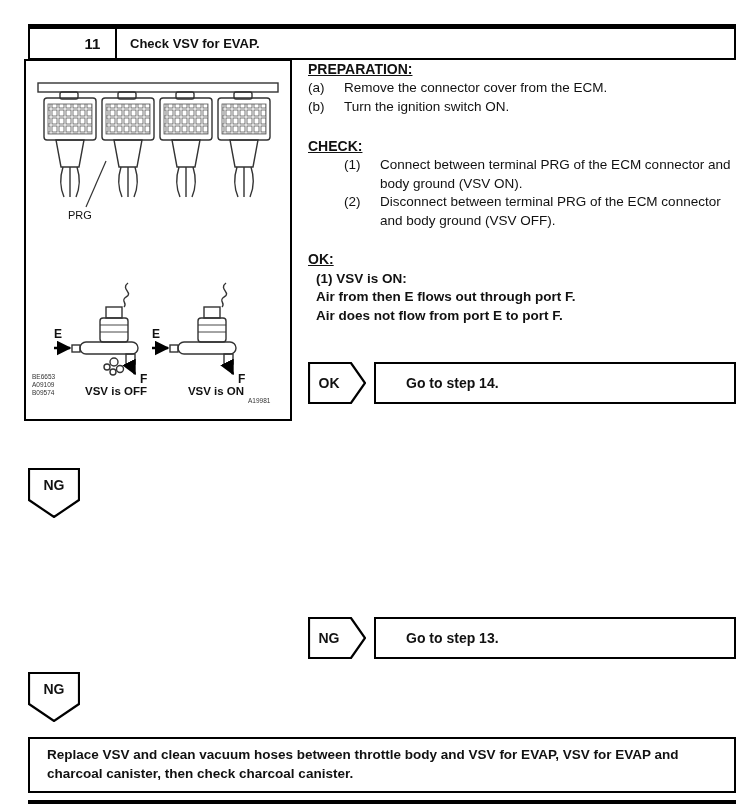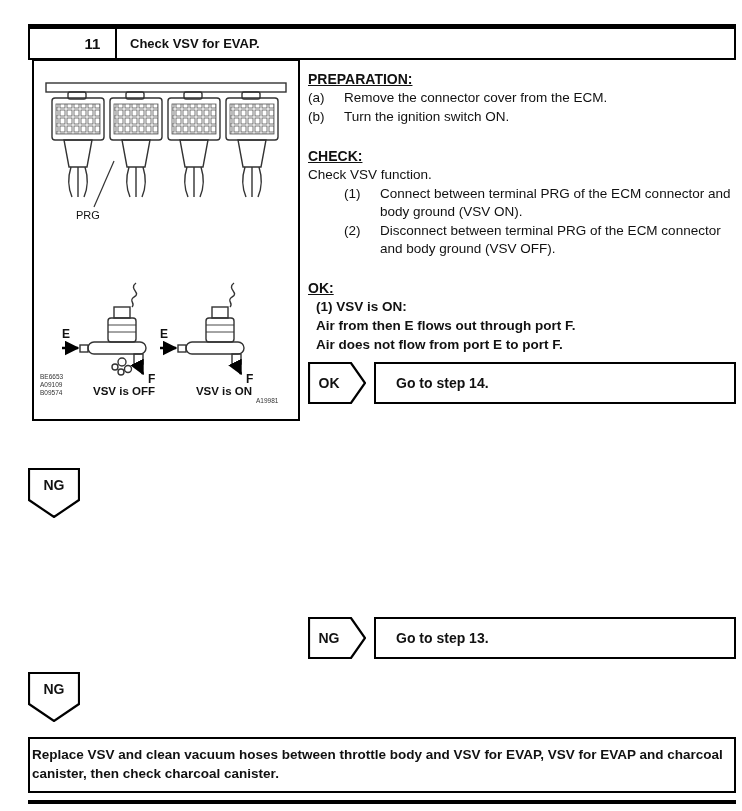--- a/index.html
+++ b/index.html
@@ -5,45 +5,45 @@
   * { margin:0; padding:0; box-sizing:border-box; }
   html,body { background:#fff; }
   body { font-family:"Liberation Sans", sans-serif; color:#111; }
   .page { position:relative; width:742px; height:811px; background:#fff; overflow:hidden; }
 
   .step-table { position:absolute; left:28px; width:708px; height:36px; display:flex; border:2.5px solid #000; background:#fff; }
   .step-table.thick-top { border-top-width:5px; }
   .step-num { width:47px; flex:none; border-right:2.5px solid #000; display:flex; align-items:center; justify-content:center; font-weight:bold; font-size:15px; }
   .step-title { flex:1; display:flex; align-items:center; padding-left:13px; font-weight:bold; font-size:13px; }
 
-  .illus { position:absolute; left:32px; top:59px; width:268px; height:362px; border:2px solid #000; background:#fff; }
+  .illus { position:absolute; left:24px; top:59px; width:268px; height:362px; border:2px solid #000; background:#fff; }
   .ln  { fill:none; stroke:#333; stroke-width:1.4; }
   .lnt { stroke:#333; stroke-width:0.9; }
   .arrow { stroke:#000; stroke-width:2.5; }
   .lab { font-weight:bold; font-size:12px; fill:#111; }
   .cap { font-weight:bold; font-size:11.5px; text-anchor:middle; fill:#111; }
   .code { font-size:6.5px; fill:#333; }
   .prg { font-size:11px; fill:#111; }
 
   .rightcol { position:absolute; left:308px; top:60px; width:430px; font-size:13.5px; line-height:1.38; }
   .heading { font-weight:bold; text-decoration:underline; font-size:14px; margin-top:20px; }
-  .heading.first { margin-top:10px; }
+  .heading.first { margin-top:0; }
   .hrow { display:flex; }
   .hrow .lbl { flex:none; width:36px; }
   .hrow .txt { flex:1; }
   .sub { margin-left:36px; }
   .okline { font-weight:bold; margin-left:8px; }
 
   .branch { position:absolute; left:308px; display:flex; gap:8px; align-items:stretch;justify-content:flex-end; }
-  .action-box { width:362px; height:42px; border:2.5px solid #000; display:flex; align-items:center; padding-left:20px; font-weight:bold; font-size:14px; background:#fff; }
+  .action-box { width:362px; height:42px; border:2.5px solid #000; display:flex; align-items:center; padding-left:30px; font-weight:bold; font-size:14px; background:#fff; }
   .pent-label { font-weight:bold; font-size:14px; fill:#111; text-anchor:middle; }
 
   .ng-conn { position:absolute; left:28px; }
 
-  .finalbox { position:absolute; left:28px; top:737px; width:708px; border:2.5px solid #000; font-weight:bold; font-size:13.5px; line-height:1.38; padding:7px 11px 8px 2px; background:#fff; }
+  .finalbox { position:absolute; left:28px; top:737px; width:708px; border:2.5px solid #000; font-weight:bold; font-size:13.5px; line-height:1.38; padding:7px 11px 8px 17px; background:#fff; }
   .rule-bottom { position:absolute; left:28px; top:800px; width:708px; height:4px; background:#000; }
 </style>
 </head>
 <body>
 
 <div class="page">
 
   <div class="step-table thick-top" style="top:24px;padding-left:40px;">
     <div class="step-num">11</div>
     <div class="step-title">Check VSV for EVAP.</div>
@@ -157,21 +157,20 @@
     <div class="hrow">
       <span class="lbl">(a)</span>
       <span class="txt">Remove the connector cover from the ECM.</span>
     </div>
     <div class="hrow">
       <span class="lbl">(b)</span>
       <span class="txt">Turn the ignition switch ON.</span>
     </div>
 
     <div class="heading">CHECK:</div>
-    <div>Check VSV function.</div>
     <div class="hrow sub">
       <span class="lbl">(1)</span>
       <span class="txt">Connect between terminal PRG of the ECM connector and body ground (VSV ON).</span>
     </div>
     <div class="hrow sub">
       <span class="lbl">(2)</span>
       <span class="txt">Disconnect between terminal PRG of the ECM connector and body ground (VSV OFF).</span>
     </div>
 
     <div class="heading">OK:</div>

